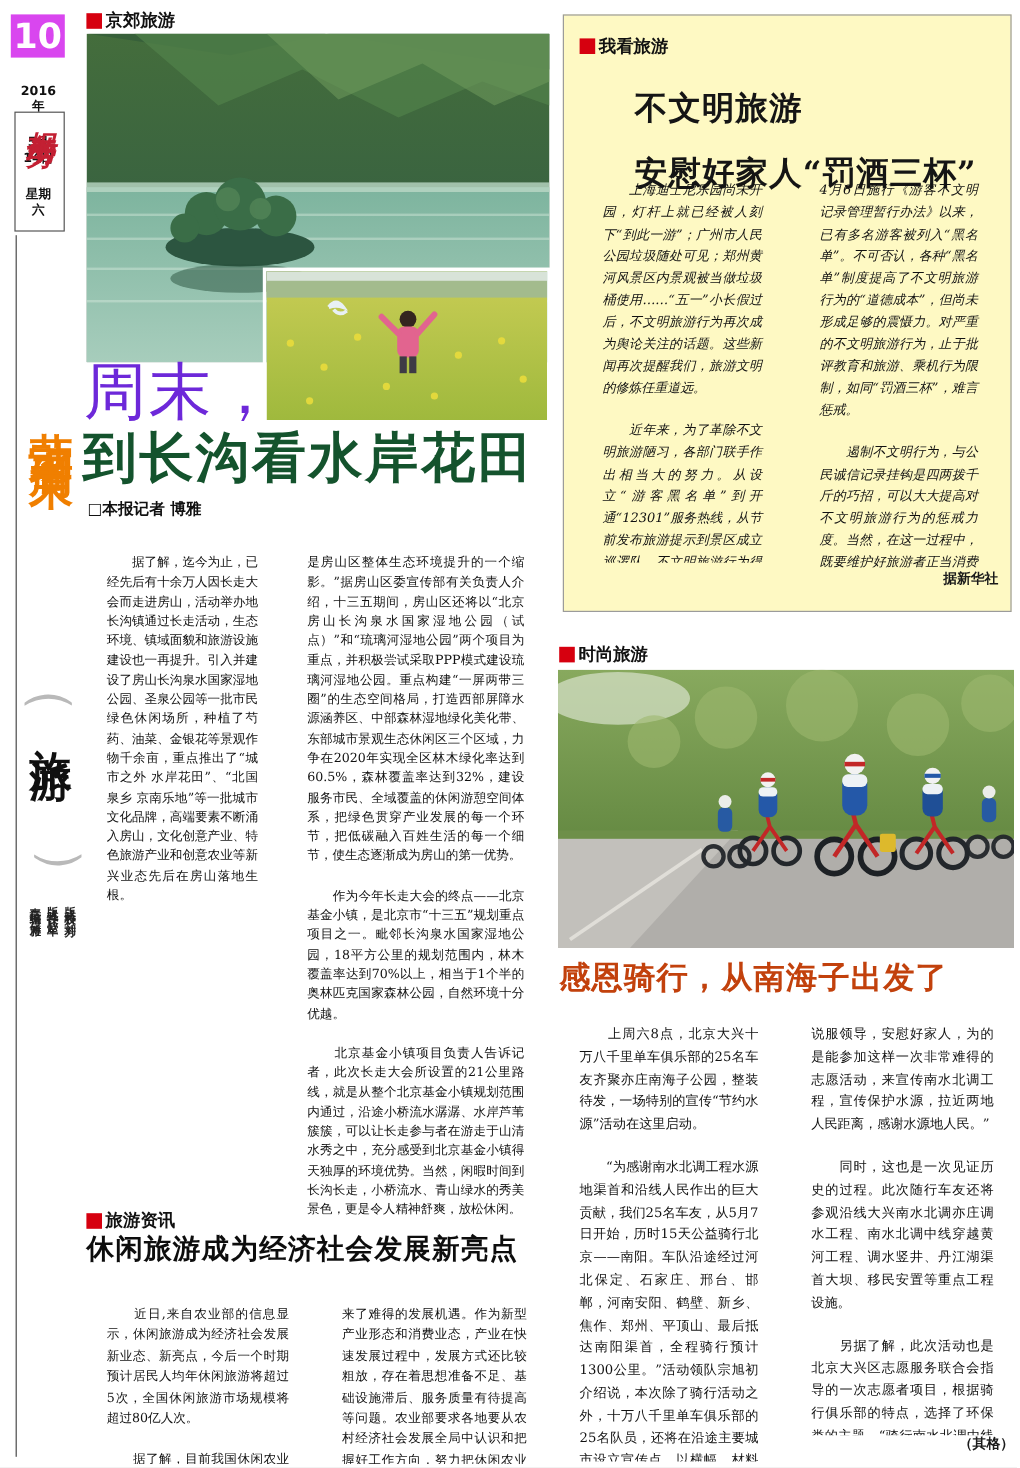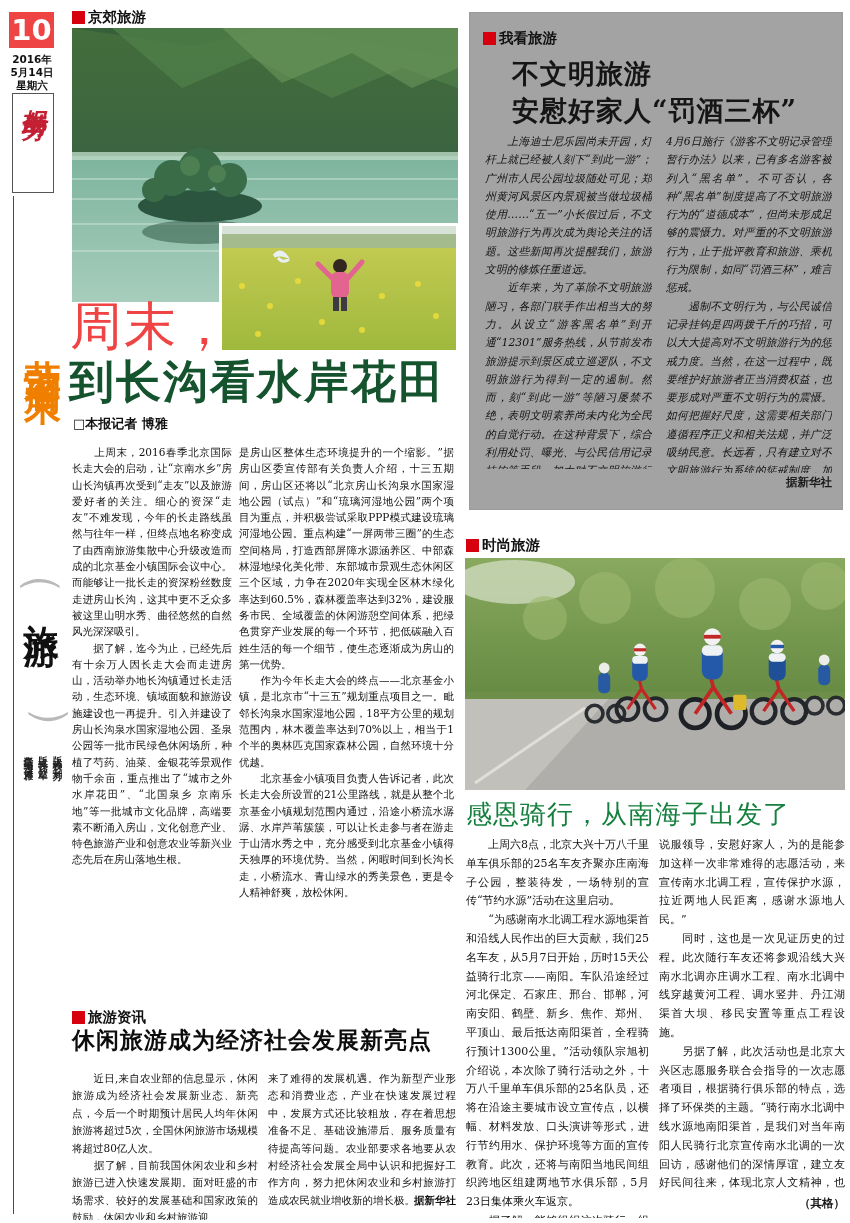--- a/index.html
+++ b/index.html
@@ -1,22 +1,22 @@
 <!DOCTYPE html>
 <html><head>
 <meta charset="utf-8">
 <style>
   html,body{margin:0;padding:0;background:#e9e9e9;}
   .page{position:relative;width:850px;height:1223px;background:#fff;margin:0 auto;
         font-family:"DejaVu Serif",serif;color:#1a1a1a;overflow:hidden;}
   .page *{box-sizing:border-box;}
-  p{margin:0;}
-
-  
-  .pageno{position:absolute;left:9px;top:12px;width:45px;height:36px;background:#ef4444;color:#fff;
+  p{margin:17px;}
+
+  
+  .pageno{position:absolute;left:9px;top:12px;width:45px;height:36px;background:#d946ef;color:#fff;
           font-family:"DejaVu Sans",sans-serif;font-weight:bold;font-size:29px;text-align:center;line-height:36px;}
   .dateblock{position:absolute;left:0;top:53px;width:64px;text-align:center;
              font-family:"DejaVu Sans",sans-serif;font-weight:bold;font-size:10.5px;line-height:13px;color:#111;}
   .masthead{position:absolute;left:12px;top:93px;width:42px;height:100px;border:1px solid #555;}
   .masthead span{display:block;writing-mode:vertical-rl;margin:3px auto 0;height:92px;
                  font-size:24px;line-height:36px;color:#c32033;font-style:italic;font-weight:bold;
                  font-family:"DejaVu Serif",serif;letter-spacing:-2px;}
   .side-rule{position:absolute;left:13px;top:196px;width:1px;height:1018px;background:#4a4a4a;}
   .weekend{position:absolute;left:17px;top:330px;writing-mode:vertical-rl;
            font-family:"DejaVu Sans",sans-serif;font-weight:900;font-size:37px;letter-spacing:7px;color:#f07f00;}
@@ -30,54 +30,54 @@
   .credits p{margin:0 1.5px;letter-spacing:2px;font-weight:bold;}
 
   
   .tag{position:absolute;font-family:"DejaVu Sans",sans-serif;font-weight:bold;font-size:14.5px;color:#111;
        display:flex;align-items:center;}
   .tag .sq{width:13px;height:13px;background:#d6000f;display:inline-block;margin-right:3px;}
 
   
   .lake-photo{position:absolute;left:72px;top:28px;width:386px;height:274px;overflow:hidden;}
   .flower-photo{position:absolute;left:219px;top:223px;width:240px;height:130px;border:3px solid #fff;overflow:hidden;}
-  .hl-light{position:absolute;left:70px;top:292px;font-size:52px;letter-spacing:2px;color:#ef4444;
+  .hl-light{position:absolute;left:70px;top:292px;font-size:52px;letter-spacing:2px;color:#6d28d9;
             font-family:Liberation Serif, serif;text-align:right;}
   .hl-bold{position:absolute;left:69px;top:352px;font-size:45px;letter-spacing:2px;color:#14532d;
            font-family:"DejaVu Sans",sans-serif;font-weight:900;}
   .byline{position:absolute;left:73px;top:415px;font-size:13px;font-weight:bold;
           font-family:"DejaVu Sans",sans-serif;color:#111;}
   .bodytext{text-align:justify;overflow:hidden;color:#111;}
   .main-col1{position:absolute;left:72px;top:444px;width:160px;height:568px;font-size:10.5px;line-height:16.3px;}
   .main-col2{position:absolute;left:239px;top:444px;width:215px;height:568px;font-size:10.5px;line-height:16.3px;}
 
   
   .brief-tag{left:72px;top:1008px;}
   .brief-hl{position:absolute;left:72px;top:1025px;width:386px;font-size:23px;font-weight:bold;
             letter-spacing:1px;font-family:"DejaVu Serif",serif;color:#0d0d0d;}
   .brief-col1{position:absolute;left:72px;top:1070px;width:186px;height:150px;font-size:10.5px;line-height:17.4px;}
   .brief-col2{position:absolute;left:268px;top:1070px;width:188px;height:150px;font-size:10.5px;line-height:17.4px;}
   .src-pullup{margin-top:-17.4px;text-align:right;font-weight:bold;font-family:"DejaVu Sans",sans-serif;}
 
   
-  .opinion-box{position:absolute;left:469px;top:12px;width:374px;height:498px;border:1px solid #9b9b9b;background:#a3a3a3;}
+  .opinion-box{position:absolute;left:469px;top:12px;width:374px;height:498px;border:1px solid #9b9b9b;background:#fef9c3;}
   .op-tag{left:13px;top:16px;}
   .op-hl{position:absolute;left:42px;top:42px;font-size:27px;line-height:37px;font-weight:bold;
          letter-spacing:1px;color:#151515;font-family:"DejaVu Serif",serif;}
   .op-col{font-style:italic;font-size:10.8px;line-height:18.3px;}
   .op-col1{position:absolute;left:15px;top:120px;width:167px;height:336px;}
   .op-col2{position:absolute;left:196px;top:120px;width:166px;height:340px;}
   .op-src{position:absolute;left:196px;top:462px;width:166px;text-align:right;font-weight:bold;
           font-size:11.5px;font-family:"DejaVu Sans",sans-serif;}
 
   
   .fash-tag{left:466px;top:536px;}
   .bike-photo{position:absolute;left:465px;top:558px;width:380px;height:232px;overflow:hidden;}
-  .fash-hl{position:absolute;left:466px;top:797px;width:379px;font-size:26px;font-weight:normal;
-           letter-spacing:1px;color:#15803d;font-family:"DejaVu Serif",serif;}
+  .fash-hl{position:absolute;left:466px;top:797px;width:379px;font-size:26px;font-weight:bold;
+           letter-spacing:1px;color:#c2410c;font-family:"DejaVu Serif",serif;}
   .fash-col1{position:absolute;left:466px;top:836px;width:183px;height:382px;font-size:11px;line-height:18.8px;}
   .fash-col2{position:absolute;left:659px;top:836px;width:186px;height:360px;font-size:11px;line-height:18.8px;}
   .fash-src{position:absolute;left:659px;top:1196px;width:186px;text-align:right;font-weight:bold;
             font-size:11.5px;font-family:"DejaVu Sans",sans-serif;}
 </style>
 </head>
 <body>
 
 <div class="page">
 
@@ -187,21 +187,20 @@
           <rect x="119" y="71" width="6" height="14" fill="#3d3a45"></rect>
       </g>
       <path d="M52 30 q6 -8 12 0 q-6 -2 -12 0 M56 32 q5 6 11 1" stroke="#e8f0f4" stroke-width="3" fill="none"></path>
     </svg>
   </div>
 
   <div class="hl-light">周末，</div>
   <div class="hl-bold">到长沟看水岸花田</div>
   <div class="byline">□本报记者 博雅</div>
   <div class="bodytext main-col1">
-      <p>　　上周末，2016春季北京国际长走大会的启动，让“京南水乡”房山长沟镇再次受到“走友”以及旅游爱好者的关注。细心的资深“走友”不难发现，今年的长走路线虽然与往年一样，但终点地名称变成了由西南旅游集散中心升级改造而成的北京基金小镇国际会议中心。而能够让一批长走的资深粉丝数度走进房山长沟，这其中更不乏众多被这里山明水秀、曲径悠然的自然风光深深吸引。</p>
       <p>　　据了解，迄今为止，已经先后有十余万人因长走大会而走进房山，活动举办地长沟镇通过长走活动，生态环境、镇域面貌和旅游设施建设也一再提升。引入并建设了房山长沟泉水国家湿地公园、圣泉公园等一批市民绿色休闲场所，种植了芍药、油菜、金银花等景观作物千余亩，重点推出了“城市之外 水岸花田”、“北国泉乡 京南乐地”等一批城市文化品牌，高端要素不断涌入房山，文化创意产业、特色旅游产业和创意农业等新兴业态先后在房山落地生根。</p>
     </div>
   <div class="bodytext main-col2">
       <p>是房山区整体生态环境提升的一个缩影。”据房山区委宣传部有关负责人介绍，十三五期间，房山区还将以“北京房山长沟泉水国家湿地公园（试点）”和“琉璃河湿地公园”两个项目为重点，并积极尝试采取PPP模式建设琉璃河湿地公园。重点构建“一屏两带三圈”的生态空间格局，打造西部屏障水源涵养区、中部森林湿地绿化美化带、东部城市景观生态休闲区三个区域，力争在2020年实现全区林木绿化率达到60.5%，森林覆盖率达到32%，建设服务市民、全域覆盖的休闲游憩空间体系，把绿色贯穿产业发展的每一个环节，把低碳融入百姓生活的每一个细节，使生态逐渐成为房山的第一优势。</p>
       <p>　　作为今年长走大会的终点——北京基金小镇，是北京市“十三五”规划重点项目之一。毗邻长沟泉水国家湿地公园，18平方公里的规划范围内，林木覆盖率达到70%以上，相当于1个半的奥林匹克国家森林公园，自然环境十分优越。</p>
       <p>　　北京基金小镇项目负责人告诉记者，此次长走大会所设置的21公里路线，就是从整个北京基金小镇规划范围内通过，沿途小桥流水潺潺、水岸芦苇簇簇，可以让长走参与者在游走于山清水秀之中，充分感受到北京基金小镇得天独厚的环境优势。当然，闲暇时间到长沟长走，小桥流水、青山绿水的秀美景色，更是令人精神舒爽，放松休闲。</p>
     </div>
 
   <div class="tag brief-tag">
     <span class="sq"></span>

